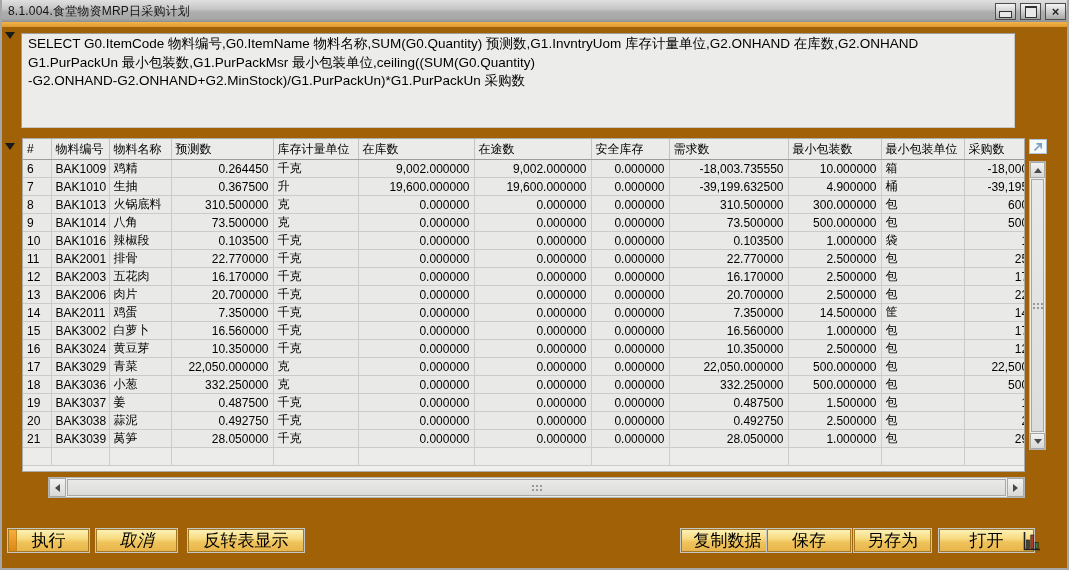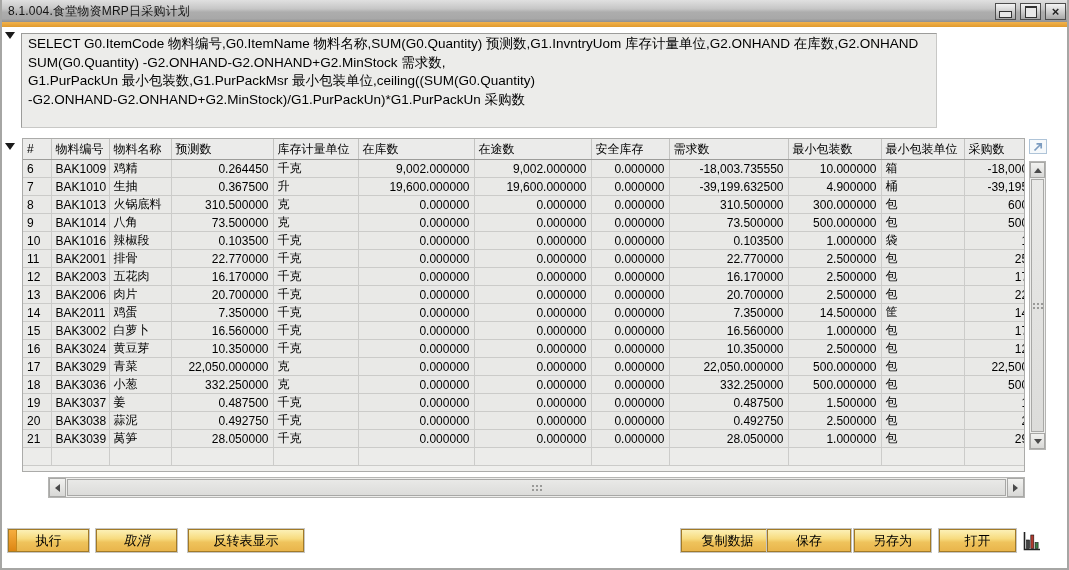--- a/index.html
+++ b/index.html
@@ -1,18 +1,18 @@
 <!DOCTYPE html>
 <html><head>
 <meta charset="utf-8">
 <style>
   html,body{margin:0;padding:0;background:#e9e9e9;}
   .window{
     position:relative;width:1069px;height:570px;overflow:hidden;
-    background:#ffffff;
+    background:#a16207;
     font-family:"Liberation Sans","DejaVu Sans",sans-serif;
     color:#000;
   }
   .window::after{content:"";position:absolute;inset:0;border:2px solid #A6A6A4;border-top:none;pointer-events:none;z-index:50;}
   
   .titlebar{
     position:absolute;left:0;top:0;width:1069px;height:22px;
     background:linear-gradient(180deg,#e0e0e0 0%,#c6c6c6 40%,#adadad 55%,#a8a8a8 85%,#8f8f8f 100%);
     display:flex;align-items:center;
   }
@@ -26,21 +26,21 @@
   .glyph-min{width:11px;height:5px;border:1px solid #333;background:#e8e8e8;margin-top:6px;}
   .glyph-max{width:10px;height:9px;border:1px solid #333;border-top:2px solid #333;background:#e8e8e8;}
   .glyph-close{font-size:13px;font-weight:bold;color:#222;line-height:1;}
   .accent{position:absolute;left:0;top:22px;width:1069px;height:5px;background:linear-gradient(180deg,#F2B24C,#E09A2E);}
   
   .tri-down{width:0;height:0;border-left:5px solid transparent;border-right:5px solid transparent;border-top:7px solid #1a1a1a;position:absolute;cursor:pointer;}
   .tri-sql{left:5px;top:32px;}
   .tri-grid{left:5px;top:143px;}
   
   .sql-panel{
-    position:absolute;left:21px;top:33px;width:916px;height:95px;box-sizing:border-box;
+    position:absolute;left:21px;top:33px;width:994px;height:95px;box-sizing:border-box;
     background:#ECECEA;border:1px solid #9C9C9A;border-right-color:#c8c8c6;border-bottom-color:#c8c8c6;
     padding:1px 6px;font-size:13.5px;line-height:18.6px;white-space:nowrap;overflow:hidden;
   }
   
   .grid-wrap{
     position:absolute;left:22px;top:138px;width:1003px;height:334px;overflow:hidden;
     background:#EFEFED;border:1px solid #ABABA9;box-sizing:border-box;
   }
   table.grid{table-layout:fixed;width:1053px;border-collapse:collapse;font-size:12px;}
   col.c1{width:28px}col.c2{width:58px}col.c3{width:62px}col.c4{width:102px}
@@ -83,30 +83,30 @@
   .arr-lf{width:0;height:0;border-top:4px solid transparent;border-bottom:4px solid transparent;border-right:5px solid #4a4a4a;}
   .arr-rt{width:0;height:0;border-top:4px solid transparent;border-bottom:4px solid transparent;border-left:5px solid #4a4a4a;}
   .sb-thumb{flex:1 1 auto;background:linear-gradient(180deg,#E9E9E7,#DCDCDA);border:1px solid #A8A8A6;margin:1px;display:flex;align-items:center;justify-content:center;cursor:grab;}
   .grip{width:11px;height:7px;background-image:radial-gradient(circle,#9a9a98 1px,transparent 1.2px);background-size:4px 4px;background-position:0 0;}
   
   .gbtn{
     position:absolute;top:529px;height:23px;box-sizing:border-box;
     background:linear-gradient(180deg,#FCF0B6 0%,#F7DB7E 42%,#EFC35C 58%,#E9B54B 100%);
     border:1px solid #A27A26;box-shadow:0 0 0 1px #C6C6C4;
     display:flex;align-items:center;justify-content:center;
-    font-size:13px;cursor:pointer;overflow:hidden;
+    font-size:17px;cursor:pointer;overflow:hidden;
   }
   .gbtn .focus-stripe{position:absolute;left:0;top:0;bottom:0;width:7px;background:linear-gradient(180deg,#F6AE3F,#DD8613);border-right:1px solid #C68A20;}
   .b-exec{left:8px;width:81px;}
   .b-cancel{left:96px;width:81px;font-style:italic;}
   .b-invert{left:188px;width:116px;}
   .b-copy{left:681px;width:93px;}
   .b-save{left:767px;width:84px;}
   .b-saveas{left:854px;width:77px;align-items:center;}
-  .b-open{left:939px;width:77px;align-items:center;}
+  .b-open{left:939px;width:95px;align-items:center;}
   .chart-btn{position:absolute;left:1023px;top:529px;width:20px;height:22px;display:flex;align-items:flex-end;cursor:pointer;}
 </style>
 </head>
 <body>
 
 <div class="window">
 
   <div class="titlebar">
     <span class="title-text">8.1.004.食堂物资MRP日采购计划</span>
     <div class="win-btns">
@@ -121,21 +121,20 @@
         </div>
     </div>
   </div>
   <div class="accent"></div>
 
   <div class="tri-down tri-sql"></div>
   <div class="tri-down tri-grid"></div>
 
   <div class="sql-panel">
     <div>SELECT G0.ItemCode 物料编号,G0.ItemName 物料名称,SUM(G0.Quantity) 预测数,G1.InvntryUom 库存计量单位,G2.ONHAND 在库数,G2.ONHAND</div>
-    <div>SUM(G0.Quantity) -G2.ONHAND-G2.ONHAND+G2.MinStock 需求数,</div>
     <div>G1.PurPackUn 最小包装数,G1.PurPackMsr 最小包装单位,ceiling((SUM(G0.Quantity)</div>
     <div>-G2.ONHAND-G2.ONHAND+G2.MinStock)/G1.PurPackUn)*G1.PurPackUn 采购数</div>
   </div>
 
   <div class="grid-wrap">
     <table class="grid">
       <colgroup>
         <col class="c1">
           <col class="c2">
           <col class="c3">

